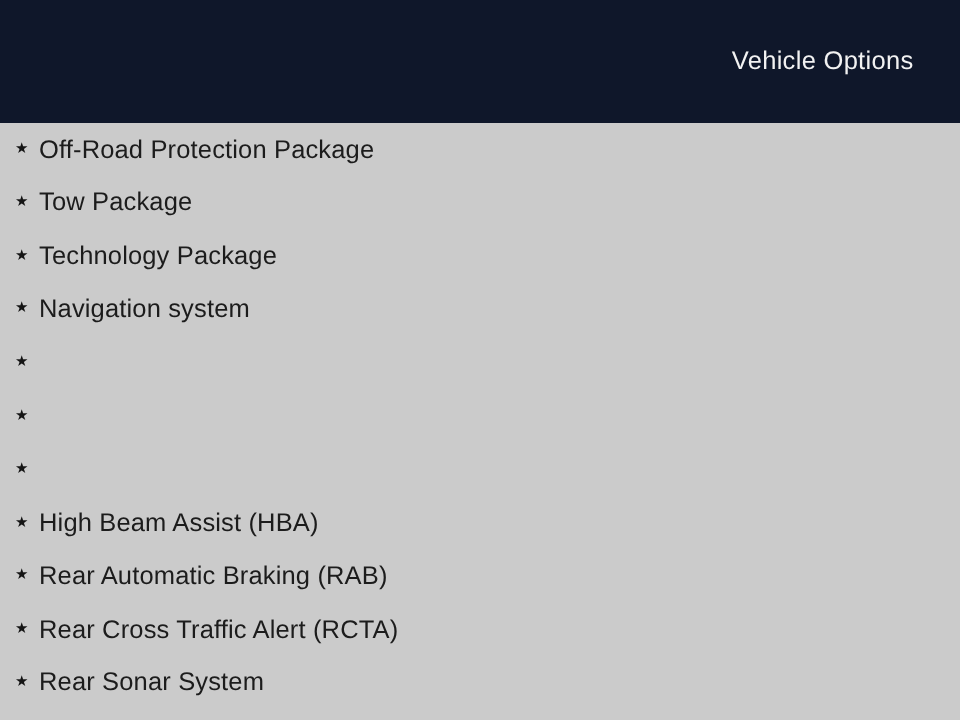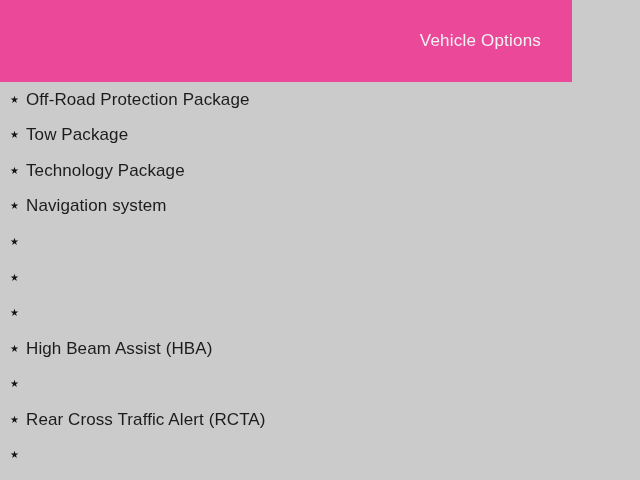--- a/index.html
+++ b/index.html
@@ -9,23 +9,23 @@
   body {
     width: 640px;
     height: 480px;
     overflow: hidden;
     background: #cbcbcb;
     font-family: "Liberation Sans", sans-serif;
     -webkit-font-smoothing: antialiased;
   }
   .header {
     box-sizing: border-box;
-    width: 572px;
+    width: 640px;
     height: 82px;
-    background: #ec4899;
+    background: #0f172a;
     display: flex;
     align-items: center;
     justify-content: flex-end;
     padding-right: 31px;
     padding-left: 16px;
   }
   .header-title {
     color: #f2f2f2;
     font-size: 17px;
     letter-spacing: 0.2px;
@@ -88,21 +88,23 @@
     </div>
     <div class="option-row">
       <span class="star">★</span>
     </div>
     <div class="option-row">
       <span class="star">★</span>
       <span class="option-label">High Beam Assist (HBA)</span>
     </div>
     <div class="option-row">
       <span class="star">★</span>
+      <span class="option-label">Rear Automatic Braking (RAB)</span>
     </div>
     <div class="option-row">
       <span class="star">★</span>
       <span class="option-label">Rear Cross Traffic Alert (RCTA)</span>
     </div>
     <div class="option-row">
       <span class="star">★</span>
+      <span class="option-label">Rear Sonar System</span>
     </div>
   </div>
 
 </body></html>

